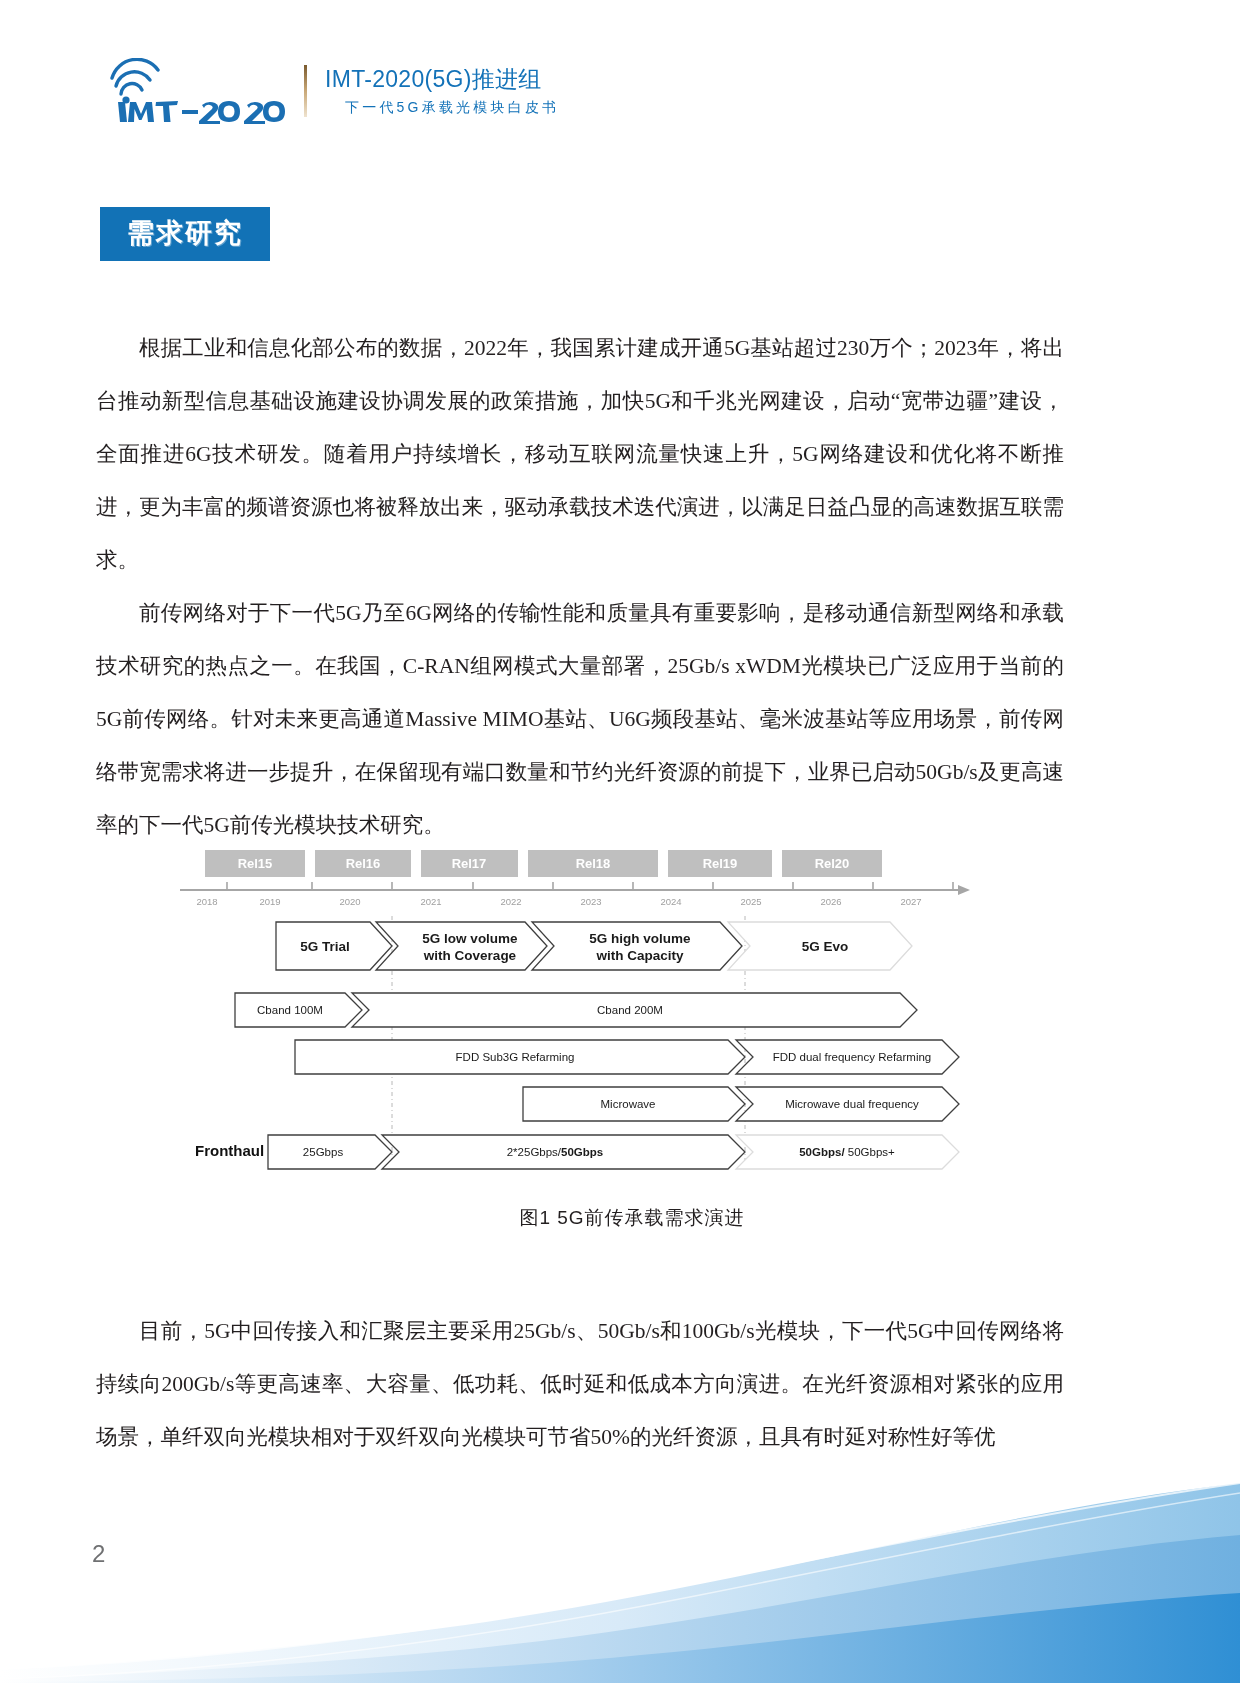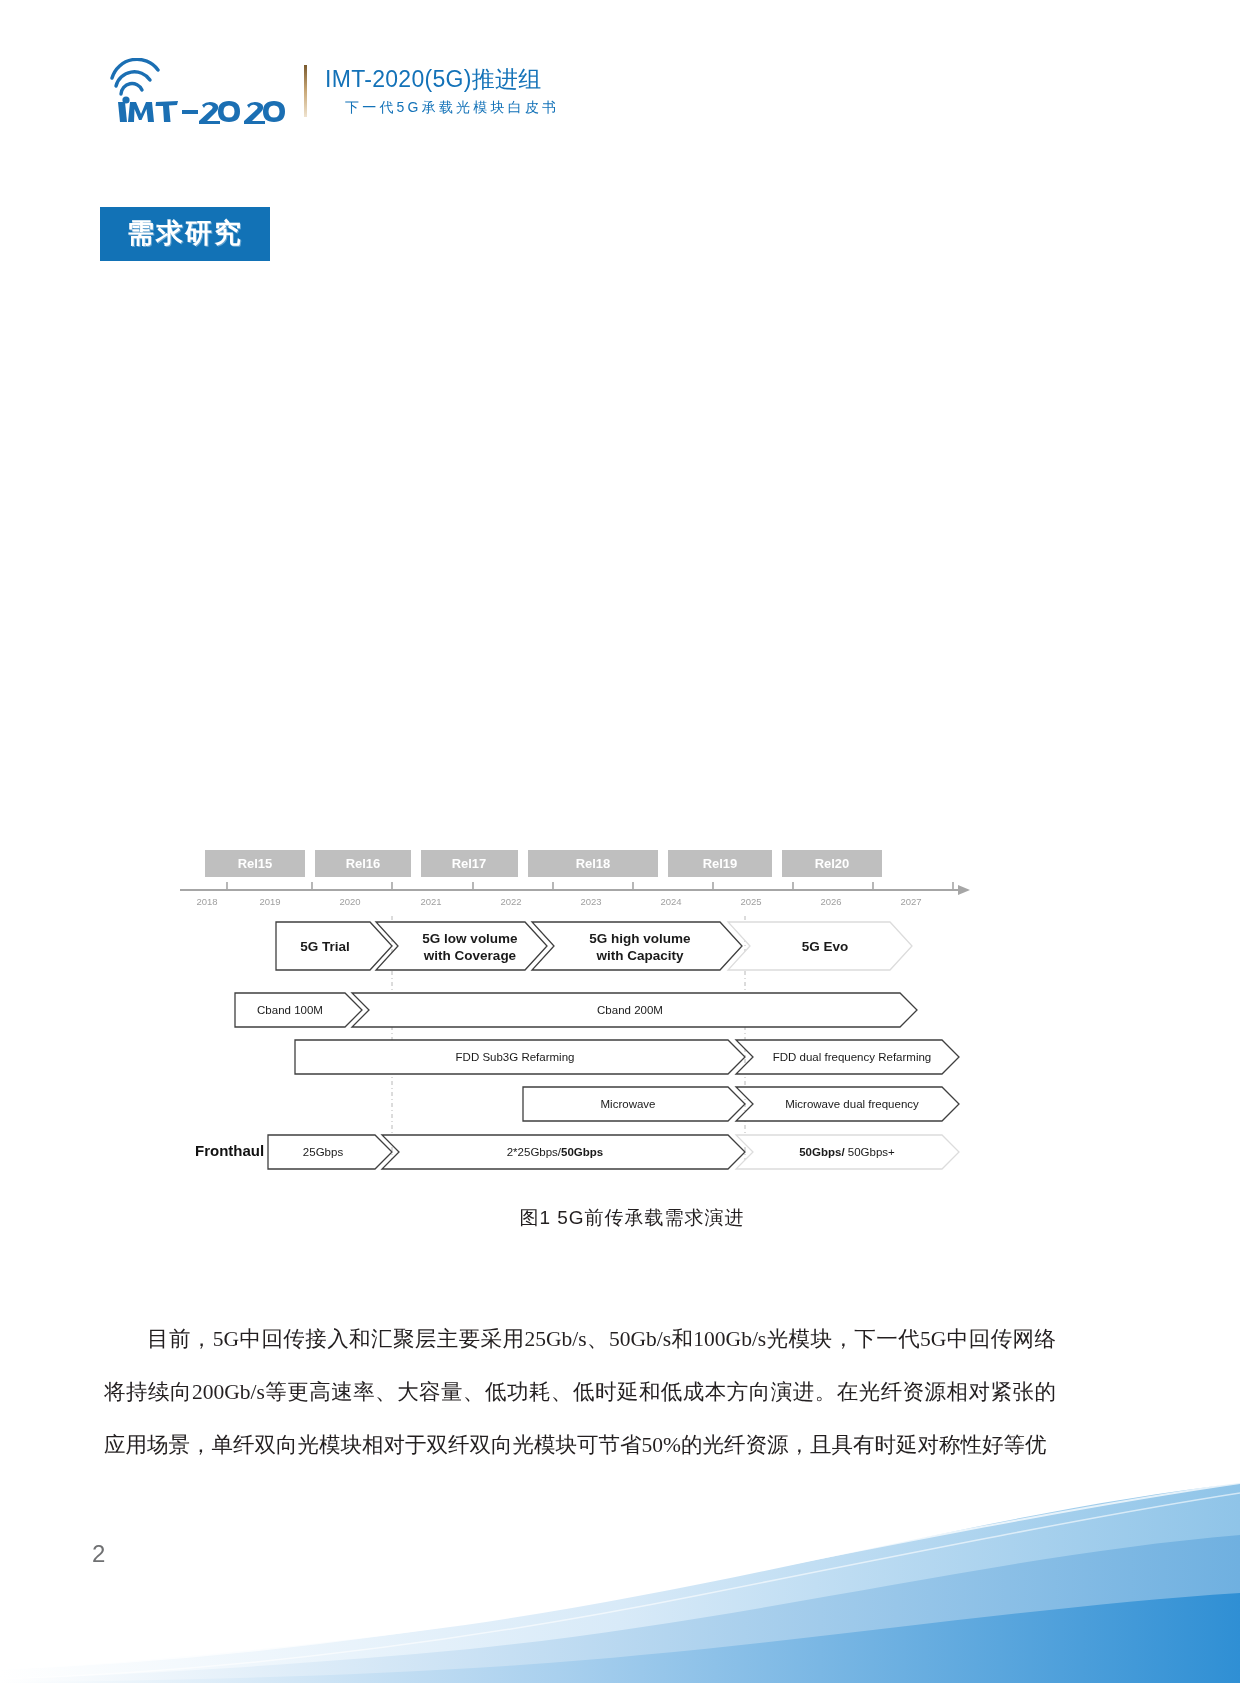--- a/index.html
+++ b/index.html
@@ -32,21 +32,21 @@
 
   
   .body-text{position:absolute;left:96px;top:322px;width:968px;
     font-family:"Liberation Serif",serif;font-size:21.5px;color:#231f20;
     line-height:53px;text-align:justify;text-justify:inter-ideograph;}
   .body-text p{margin:0;text-indent:2em;}
 
   .body-text2{position:absolute;left:96px;top:1305px;width:968px;
     font-family:"Liberation Serif",serif;font-size:21.5px;color:#231f20;
     line-height:53px;text-align:justify;text-justify:inter-ideograph;}
-  .body-text2 p{margin:8px;text-indent:2em;}
+  .body-text2 p{margin:0;text-indent:2em;}
 
   
   .figure{position:absolute;left:180px;top:838px;width:800px;height:340px;text-align:right;}
   .fig-caption{position:absolute;left:12px;top:1205px;width:1240px;text-align:center;
     font-family:"Liberation Sans",sans-serif;font-size:19px;color:#231f20;letter-spacing:1px;}
 
   
   .page-num{position:absolute;left:92px;top:1540px;font-family:"Liberation Sans",sans-serif;
     font-size:24px;color:#6f7072;}
   .footer-art{position:absolute;left:0;bottom:0;width:1240px;height:240px;overflow:hidden;}
@@ -82,20 +82,22 @@
     <div class="logo-divider"></div>
     <div class="brand">
       <div class="brand-line1">IMT-2020(5G)推进组</div>
       <div class="brand-line2">下一代5G承载光模块白皮书</div>
     </div>
   </div>
 
   <div class="section-tag">需求研究</div>
 
   <div class="body-text">
+    <p>根据工业和信息化部公布的数据，2022年，我国累计建成开通5G基站超过230万个；2023年，将出台推动新型信息基础设施建设协调发展的政策措施，加快5G和千兆光网建设，启动“宽带边疆”建设，全面推进6G技术研发。随着用户持续增长，移动互联网流量快速上升，5G网络建设和优化将不断推进，更为丰富的频谱资源也将被释放出来，驱动承载技术迭代演进，以满足日益凸显的高速数据互联需求。</p>
+    <p>前传网络对于下一代5G乃至6G网络的传输性能和质量具有重要影响，是移动通信新型网络和承载技术研究的热点之一。在我国，C-RAN组网模式大量部署，25Gb/s xWDM光模块已广泛应用于当前的5G前传网络。针对未来更高通道Massive MIMO基站、U6G频段基站、毫米波基站等应用场景，前传网络带宽需求将进一步提升，在保留现有端口数量和节约光纤资源的前提下，业界已启动50Gb/s及更高速率的下一代5G前传光模块技术研究。</p>
   </div>
 
   <div class="figure">
     <svg width="800" height="340" viewBox="0 0 800 340">
       <defs>
         <style>
           .relTxt{font-family:"Liberation Sans",sans-serif;font-size:13px;font-weight:bold;fill:#ffffff;}
           .yrTxt{font-family:"Liberation Sans",sans-serif;font-size:9.5px;fill:#a0a0a0;}
           .phTxt{font-family:"Liberation Sans",sans-serif;font-size:13.5px;font-weight:bold;fill:#1a1a1a;}
           .rowTxt{font-family:"Liberation Sans",sans-serif;font-size:11.5px;fill:#1a1a1a;}

